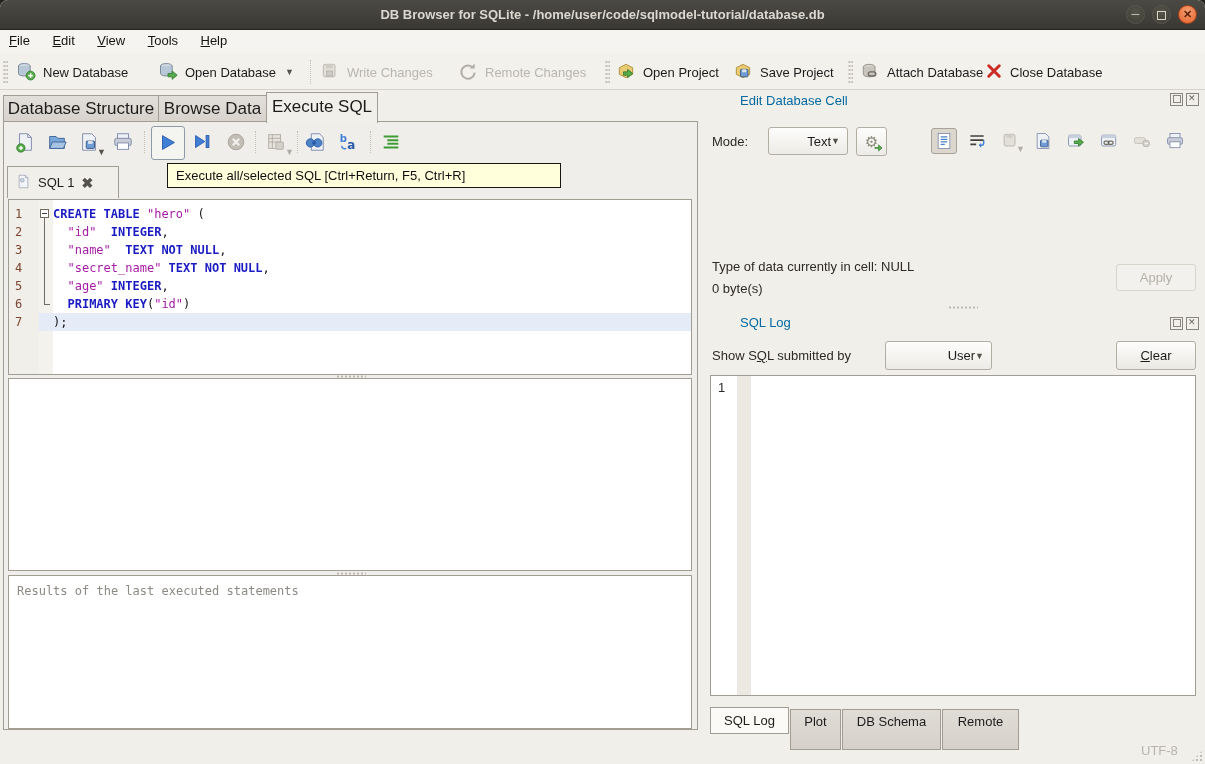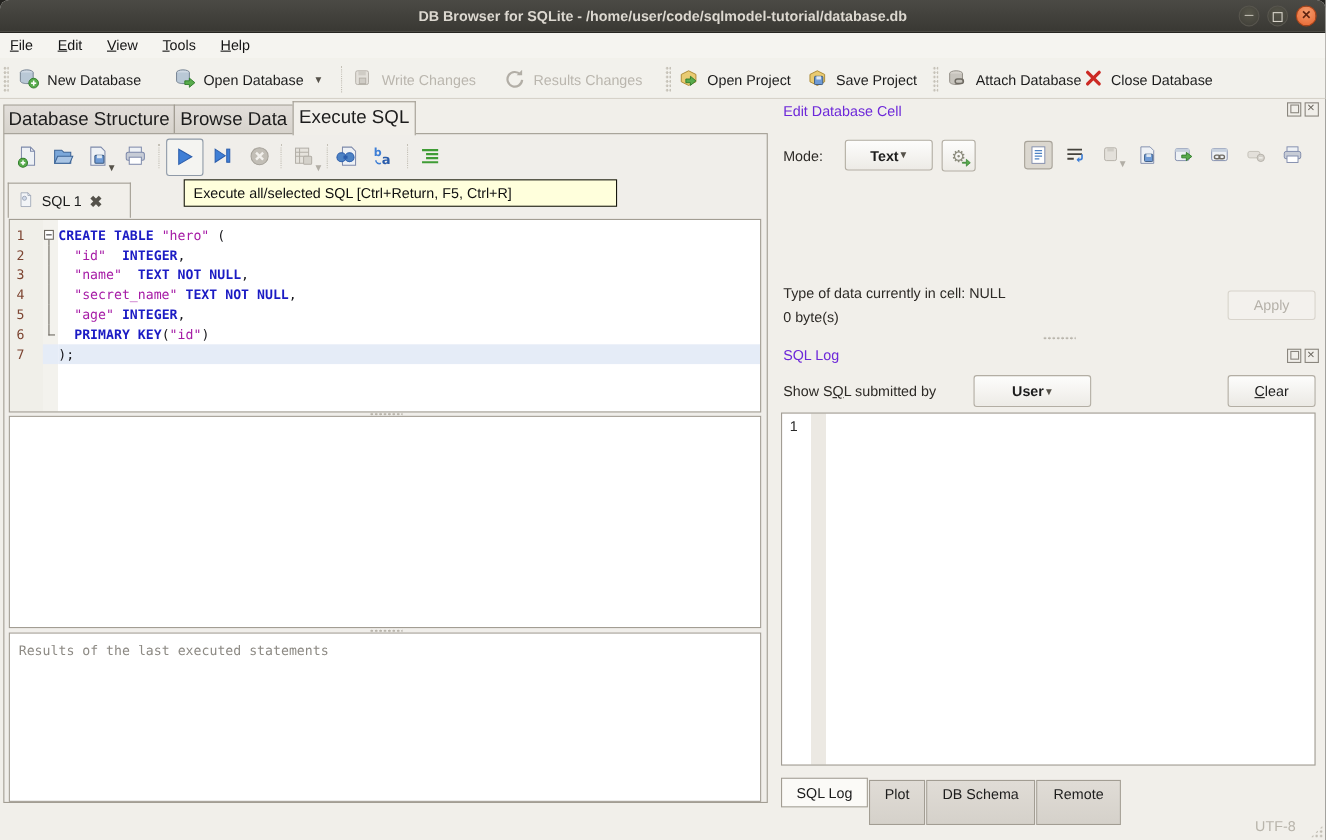--- a/index.html
+++ b/index.html
@@ -84,28 +84,28 @@
   .ed-fold.end::before{content:"";position:absolute;left:5px;top:0;height:10px;width:1px;background:#6f6b63;}
   .ed-fold.end::after{content:"";position:absolute;left:5px;top:9px;width:6px;height:1px;background:#6f6b63;}
 
   .pane{position:absolute;left:4px;width:684px;box-sizing:border-box;border:1px solid #a29d93;background:#fff;}
   .grip{position:absolute;left:50%;width:30px;height:3px;margin-left:-15px;
     background-image:radial-gradient(circle,#b9b5ac 1px,transparent 1.2px);background-size:4px 3px;}
   .placeholder{position:absolute;left:8px;top:8px;font-family:"DejaVu Sans Mono",monospace;
     font-size:12px;color:#8d8a84;}
 
   
-  .dock-title{position:absolute;font-size:13px;color:#6d28d9;}
+  .dock-title{position:absolute;font-size:13px;color:#0369a1;margin-left:28px;}
   .dockbtn{position:absolute;width:13px;height:13px;box-sizing:border-box;border:1px solid #8a867e;background:#f1efea;}
   .dockbtn.float::before{content:"";position:absolute;right:1px;top:1px;width:6px;height:6px;border:1px solid #8a867e;background:#f1efea;}
   .dockbtn.closed::before{content:"✕";position:absolute;left:1px;top:-1px;font-size:9px;color:#6b675f;}
 
   .select{position:absolute;box-sizing:border-box;height:28px;border:1px solid #b3aea4;border-radius:3px;
-    background:linear-gradient(#fdfdfc,#edebe6);display:flex;align-items:center;justify-content:center;
-    padding:0 7px 0 8px;font-size:13px;color:#1c1c1c;font-weight:bold;}
+    background:linear-gradient(#fdfdfc,#edebe6);display:flex;align-items:center;justify-content:flex-end;
+    padding:0 7px 0 8px;font-size:13px;color:#1c1c1c;}
   .select .arr{font-size:9px;color:#56524a;}
   .btn{position:absolute;box-sizing:border-box;border:1px solid #b3aea4;border-radius:3px;
     background:linear-gradient(#fdfdfc,#ebe9e4);font-size:13px;color:#1c1c1c;text-align:center;}
   .btn.disabled{background:#f3f1ed;border-color:#d8d4cc;color:#b5b1a9;}
 
   .cellbox{position:absolute;left:722px;top:172px;width:466px;height:70px;box-sizing:border-box;
     border:1px solid #a29d94;background:linear-gradient(to right,#edeae3 0 52px,#ffffff 52px);}
   .cellbox .val{position:absolute;left:6px;top:3px;font-size:13px;color:#111;}
 
   .infotext{position:absolute;font-size:13px;color:#2d2a26;}
@@ -193,21 +193,21 @@
     <span>Write Changes</span>
   </div>
 
   <div class="tbtn disabled" style="left:458px;">
     <span>
       <svg width="20" height="20" viewBox="0 0 24 24">
           <path d="M18 8a8 8 0 1 0 2 6" fill="none" stroke="#b2aea6" stroke-width="2.4"></path>
           <path d="M20 3v6h-6z" fill="#b2aea6"></path>
         </svg>
     </span>
-    <span>Results Changes</span>
+    <span>Remote Changes</span>
   </div>
 
   <div class="thandle" style="left:605px;"></div>
 
   <div class="tbtn" style="left:616px;">
     <span>
       <svg width="20" height="20" viewBox="0 0 24 24">
           <path d="M4 8l8-4 8 4v8l-8 4-8-4z" fill="#e9cb72" stroke="#a8862e"></path>
           <path d="M9 13h5v-3l6 5-6 5v-3h-5z" fill="#58ab4c" stroke="#2f7c2b"></path>
         </svg>

